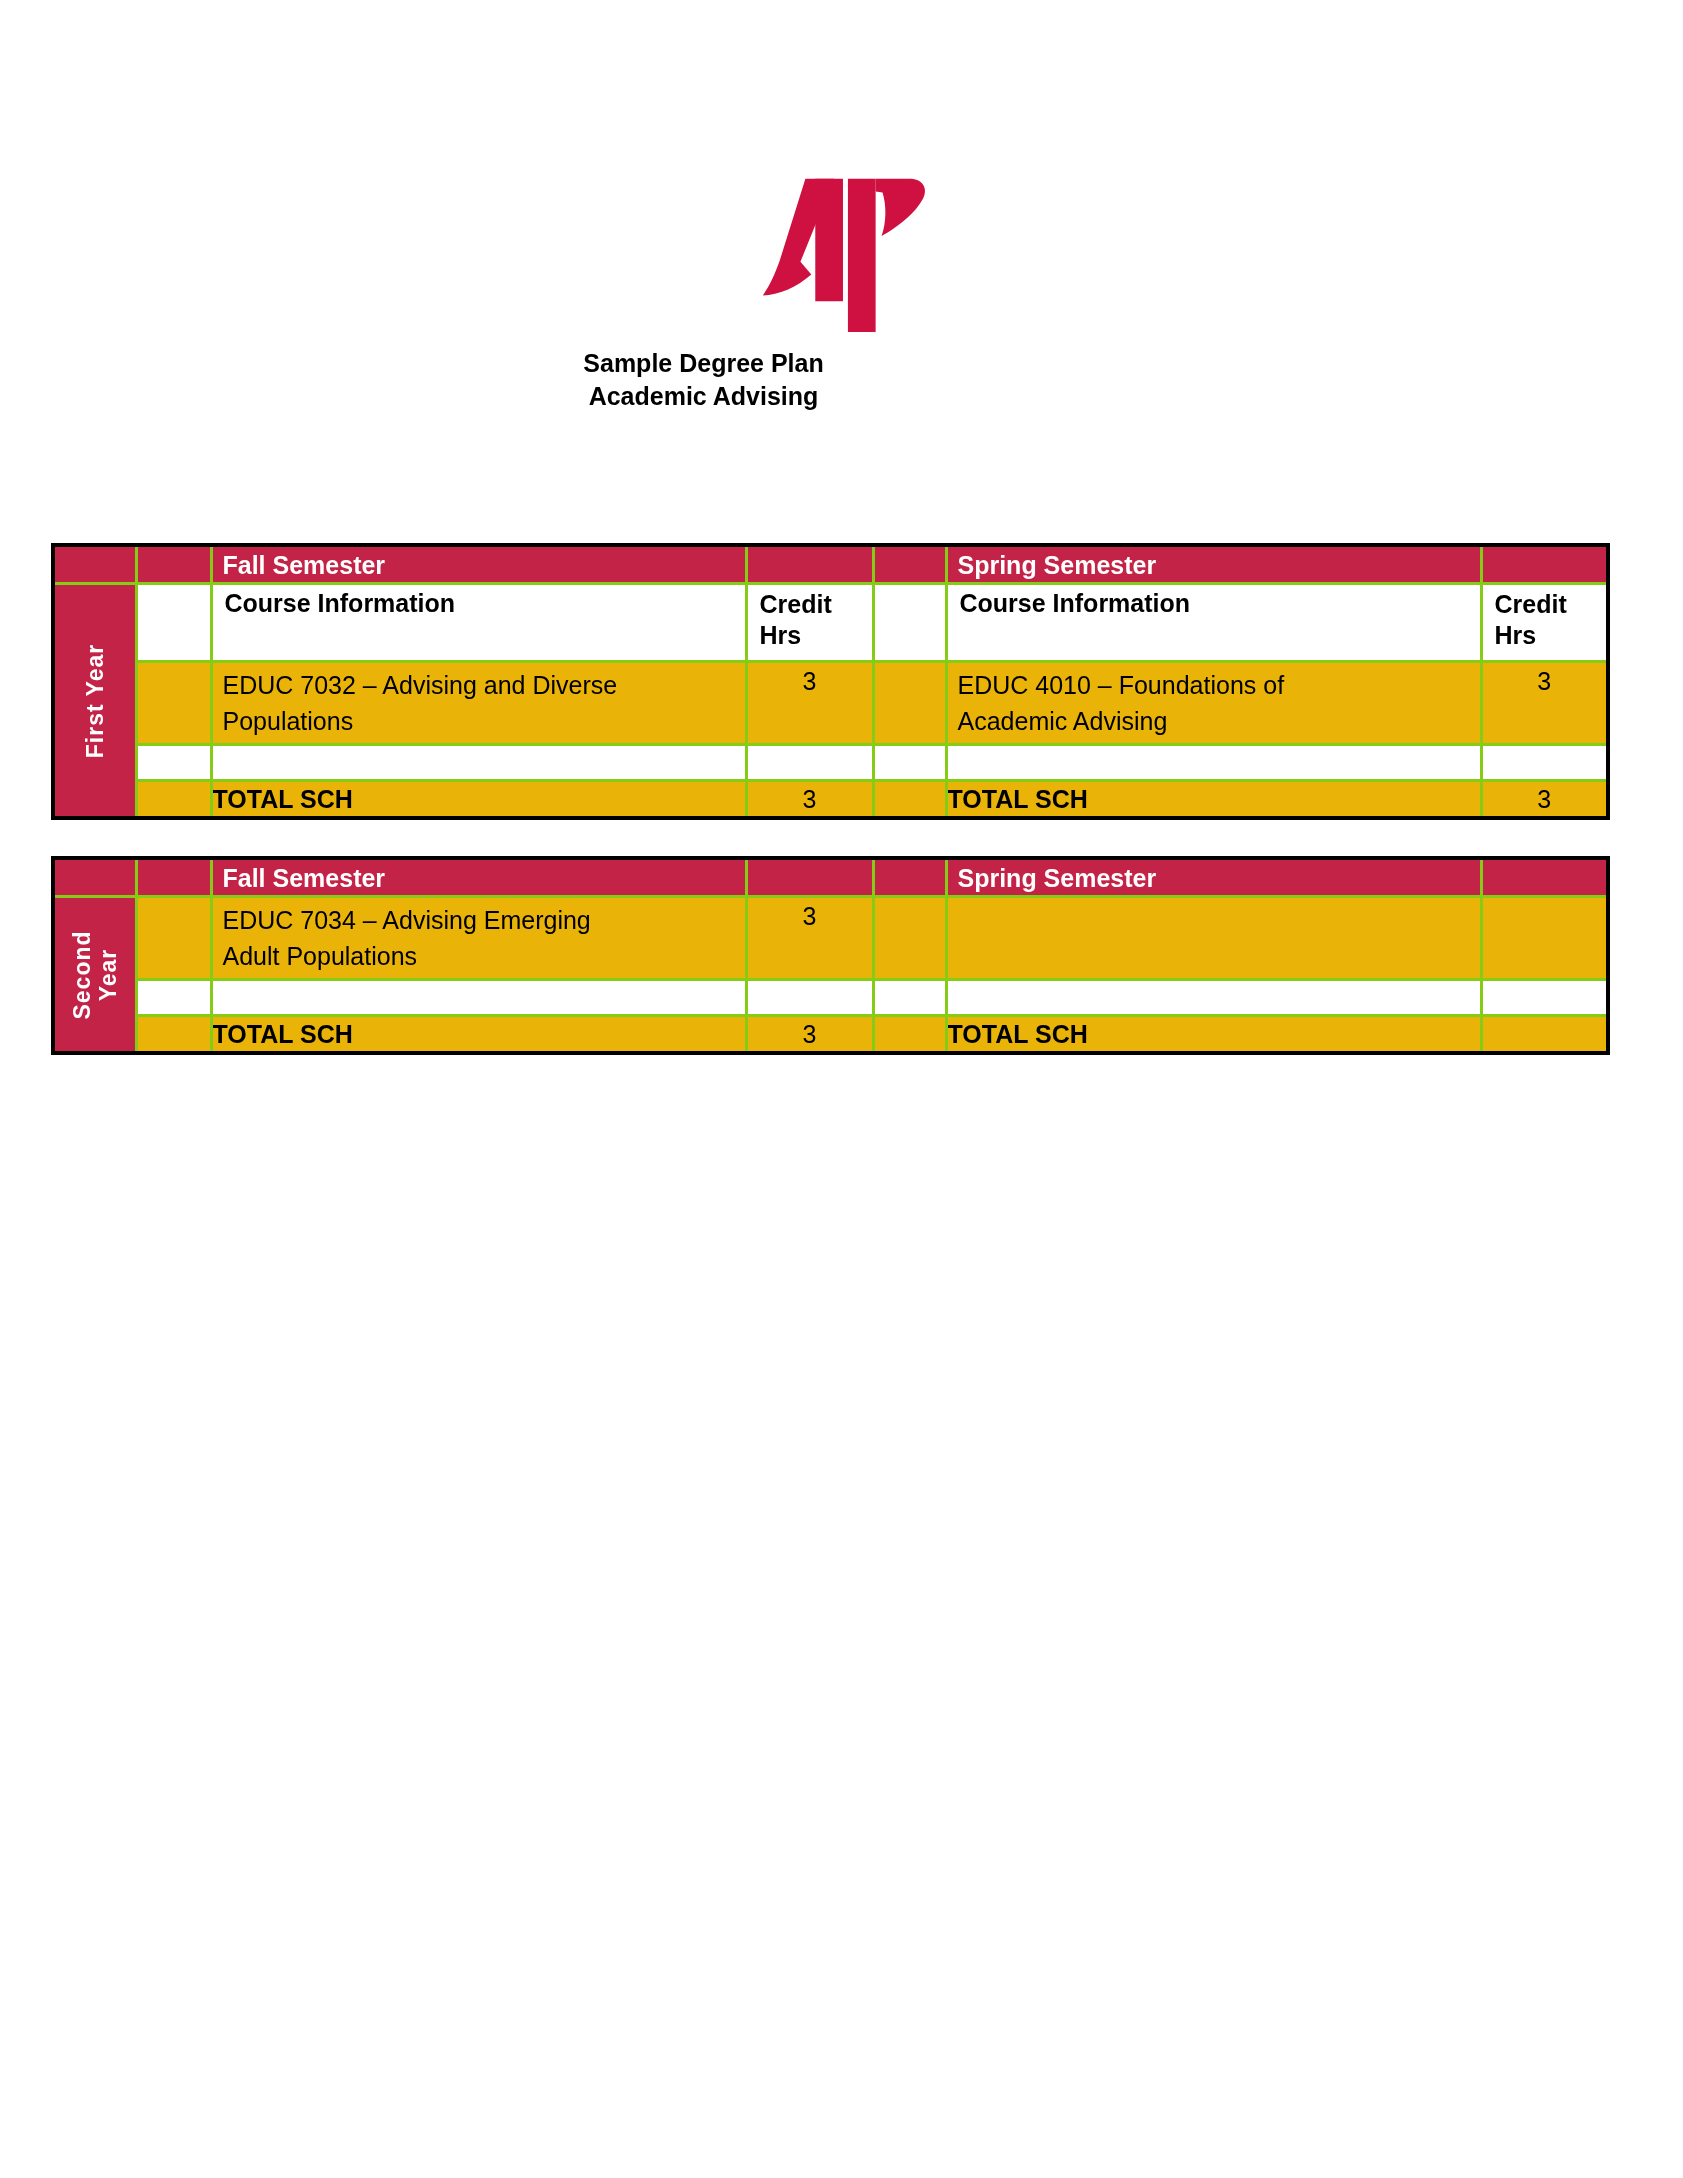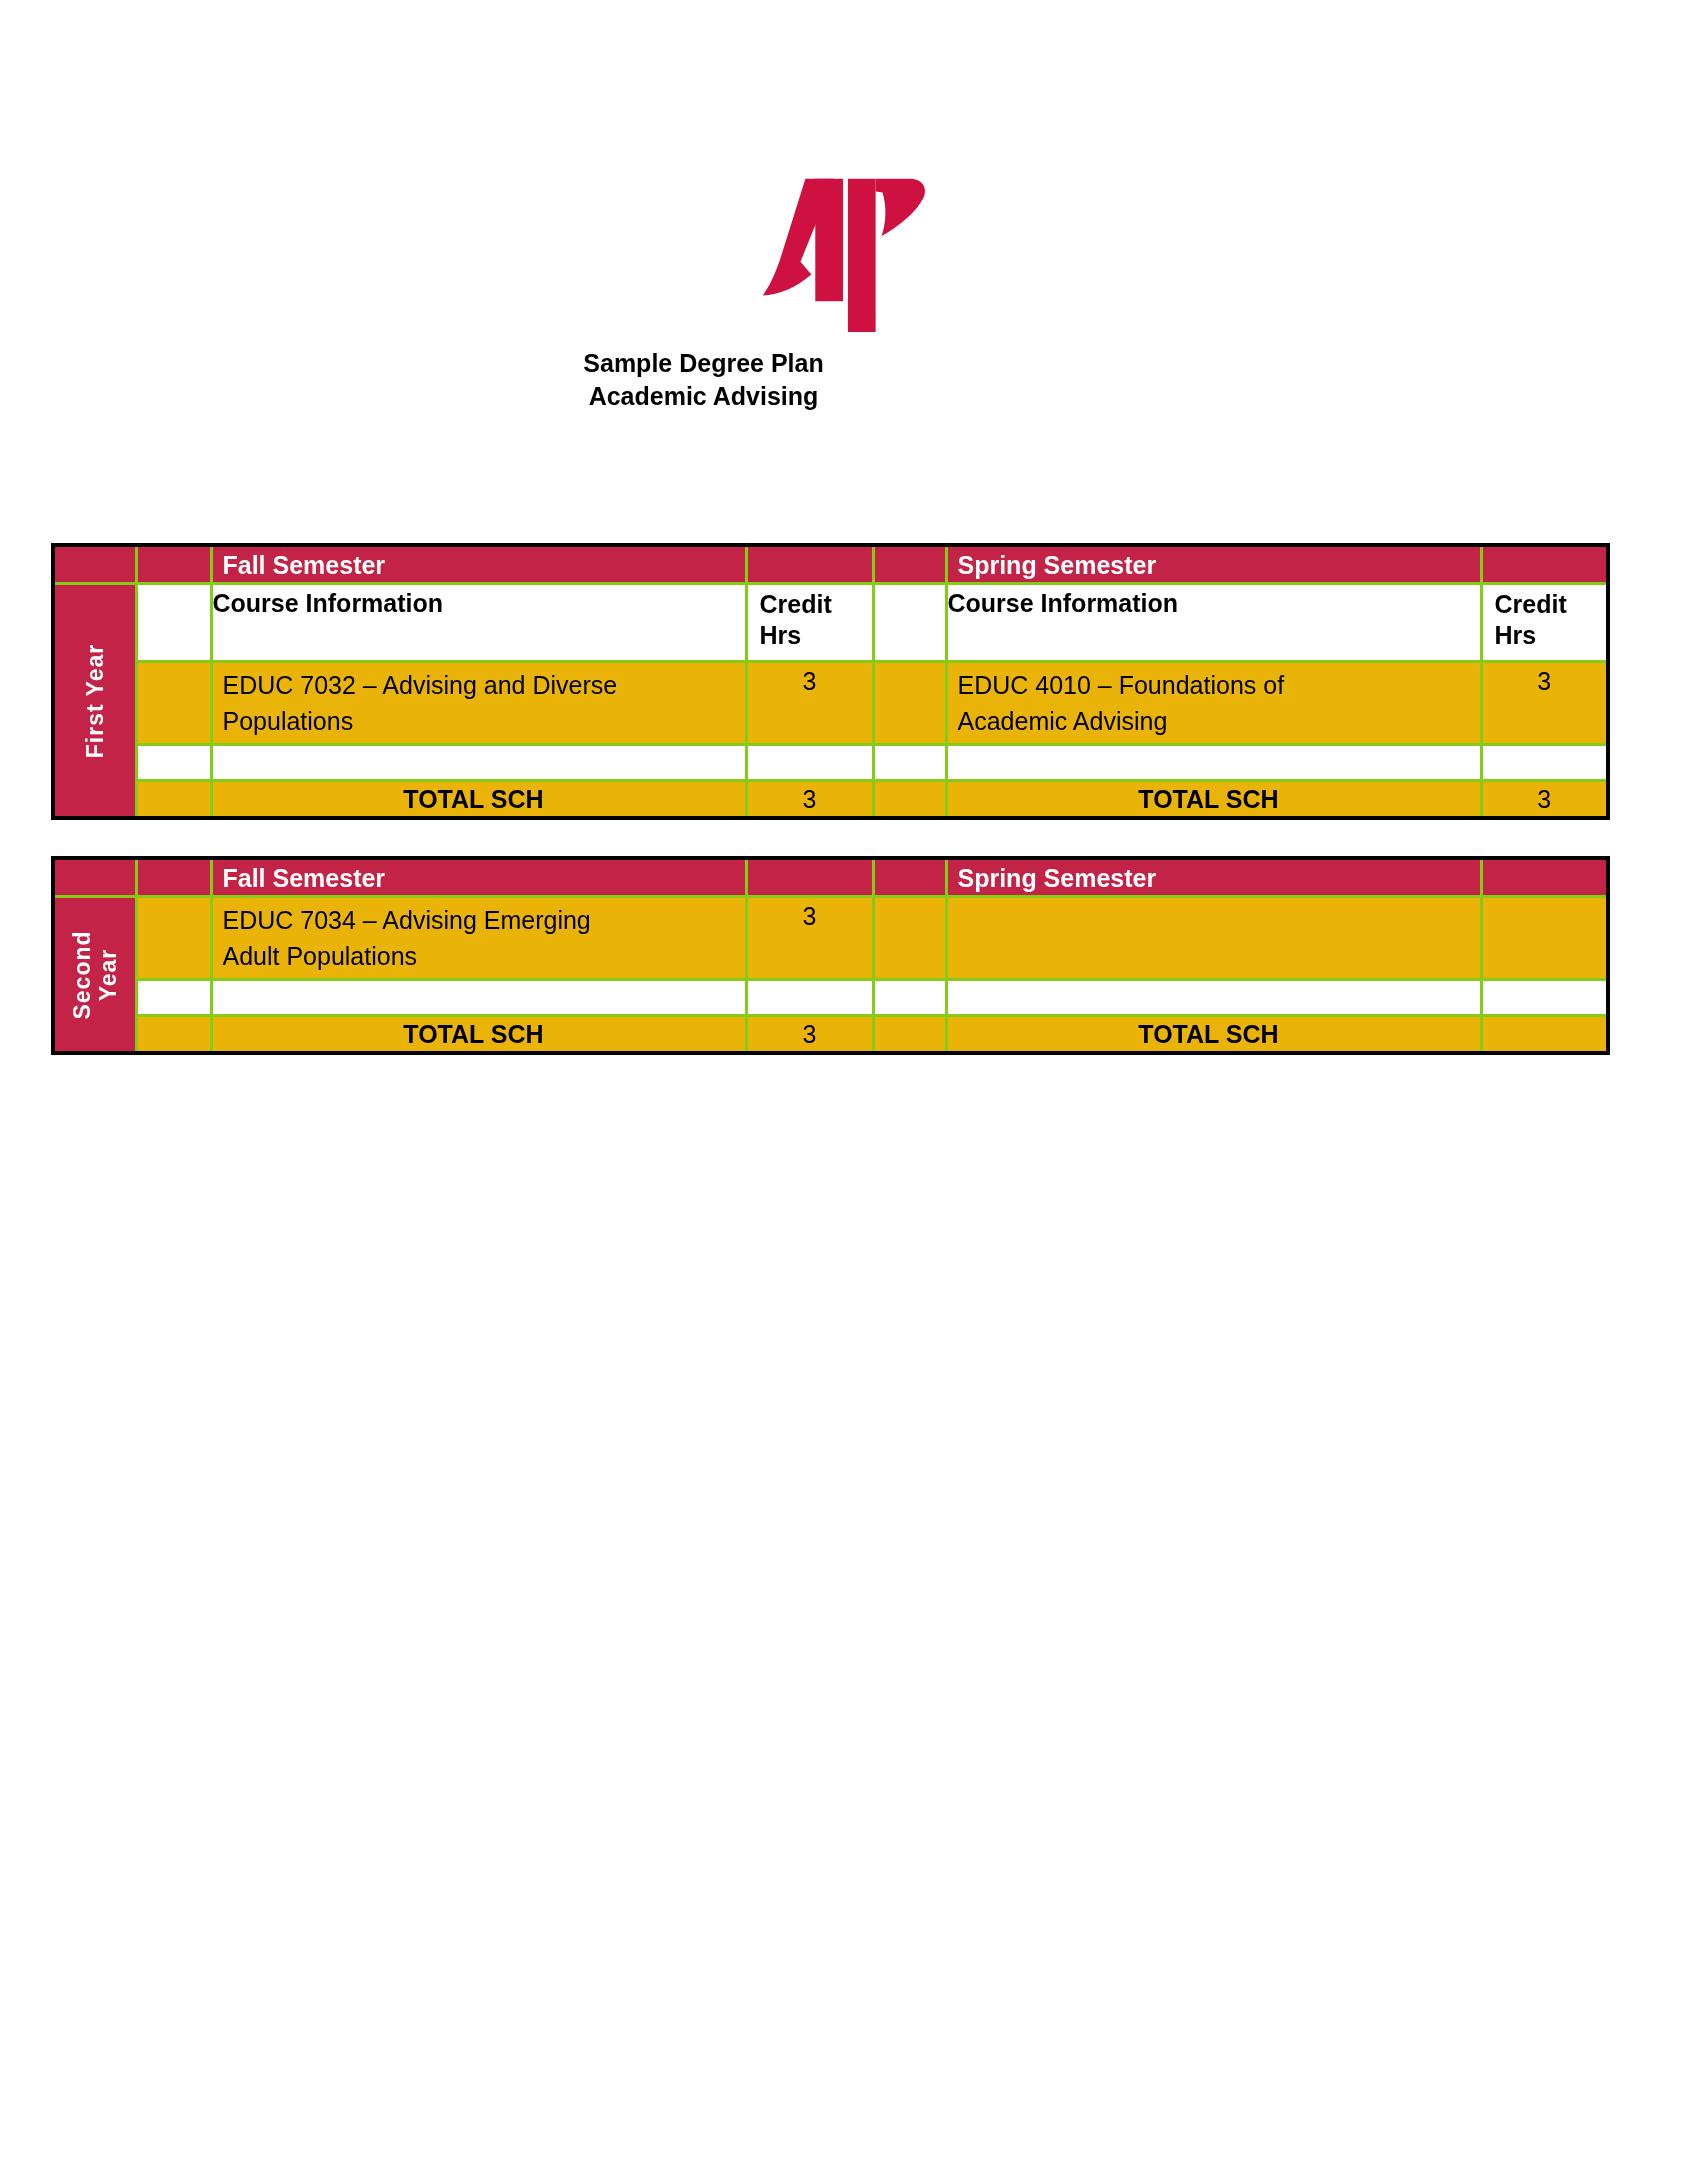--- a/index.html
+++ b/index.html
@@ -30,26 +30,26 @@
   .red{background:#C32347;}
   .gray{background:#eab308;}
   tr.hdr td{height:33px;}
   tr.hdr .sem{
     color:#fff;font-weight:bold;padding:2px 0 0 10px;vertical-align:middle;
   }
   tr.cihdr td{height:67px;}
   tr.courserow td{height:68px;}
   tr.emptyrow td{height:33px;}
   tr.totalrow td{height:34px;vertical-align:middle;}
-  .ci{font-weight:bold;padding:4px 0;}
+  .ci{font-weight:bold;padding:4px 12px;}
   .ch{font-weight:bold;padding:4px 12px;line-height:31px;}
   .course{padding:4px 10px;line-height:36px;}
   .course-text{max-width:426px;}
   .credit{text-align:center;padding-top:4px;}
-  .total{font-weight:bold;text-align:center;padding-right:10px;}
+  .total{font-weight:bold;text-align:left;padding-right:10px;}
   .total-credit{text-align:center;font-weight:normal;}
   
   .yearcell{position:relative;}
   .yearlabel{
     position:absolute;left:50%;top:50%;
     transform:translate(-50%,-50%) rotate(-90deg);
     color:#fff;font-weight:bold;font-size:23px;letter-spacing:1px;
     white-space:nowrap;text-align:center;line-height:26px;
   }
   .yearlabel.wrap{white-space:normal;width:119px;}

